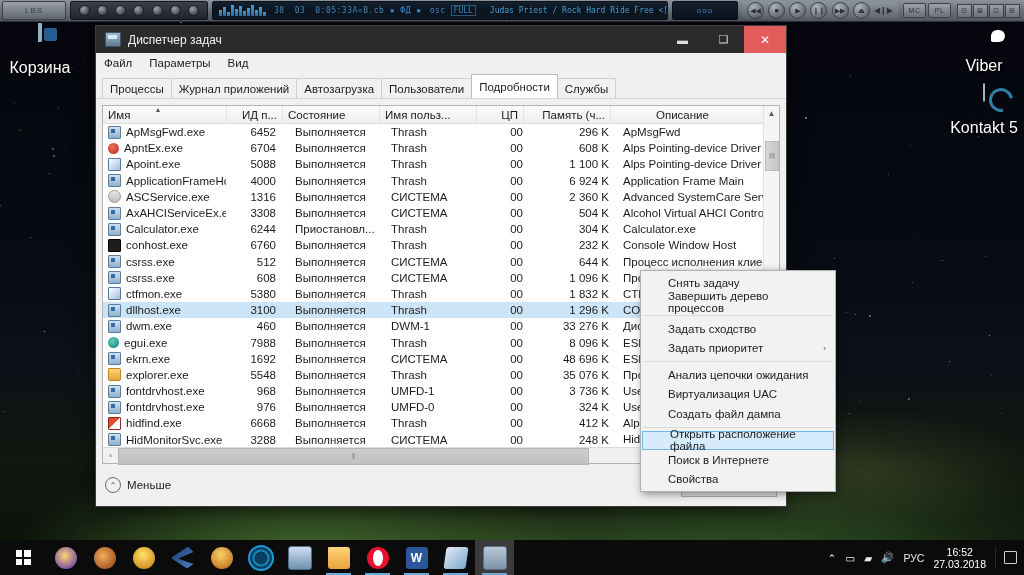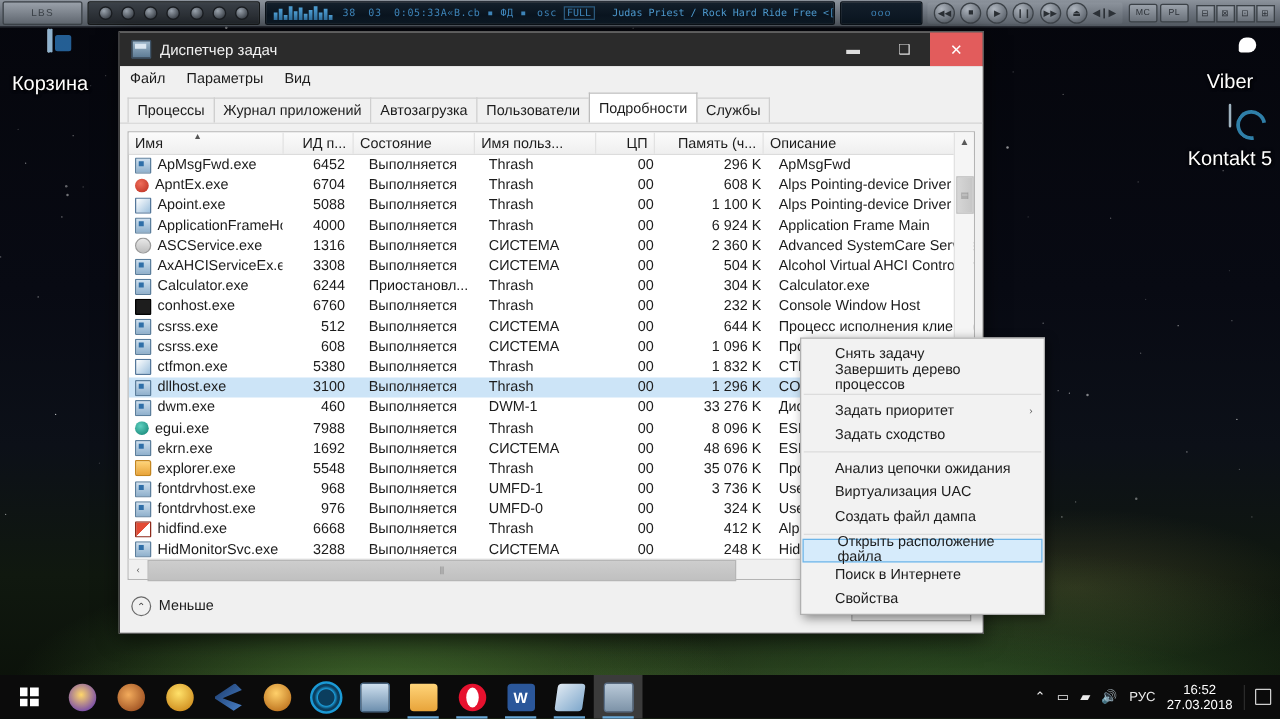--- a/index.html
+++ b/index.html
@@ -471,21 +471,21 @@
           </div>
           <div class="hc" style="width: 86px;">
             <span>Имя польз...</span>
           </div>
           <div class="hc" style="width: 36px; justify-content: flex-end;">
             <span>ЦП</span>
           </div>
           <div class="hc" style="width: 76px; justify-content: flex-end;">
             <span>Память (ч...</span>
           </div>
-          <div class="hc" style="flex: 1 1 0%;">
+          <div class="hc" style="flex: 1 1 0%; margin-left: 40px;">
             <span>Описание</span>
           </div>
         </div>
       <div id="rows">
           <div class="row">
             <div class="cell c-name">
               <span class="pico pi-blue"></span>
               <span>ApMsgFwd.exe</span>
             </div>
             <div class="cell c-pid">6452</div>
@@ -748,25 +748,25 @@
 
 <div id="ctx">
     <div class="ci">
       <span>Снять задачу</span>
     </div>
     <div class="ci">
       <span>Завершить дерево процессов</span>
     </div>
     <div class="csep"></div>
     <div class="ci">
+      <span>Задать сходство</span>
+    </div>
+    <div class="ci">
       <span>Задать приоритет</span>
       <span class="arw">›</span>
-    </div>
-    <div class="ci">
-      <span>Задать сходство</span>
     </div>
     <div class="csep"></div>
     <div class="ci">
       <span>Анализ цепочки ожидания</span>
     </div>
     <div class="ci">
       <span>Виртуализация UAC</span>
     </div>
     <div class="ci">
       <span>Создать файл дампа</span>

